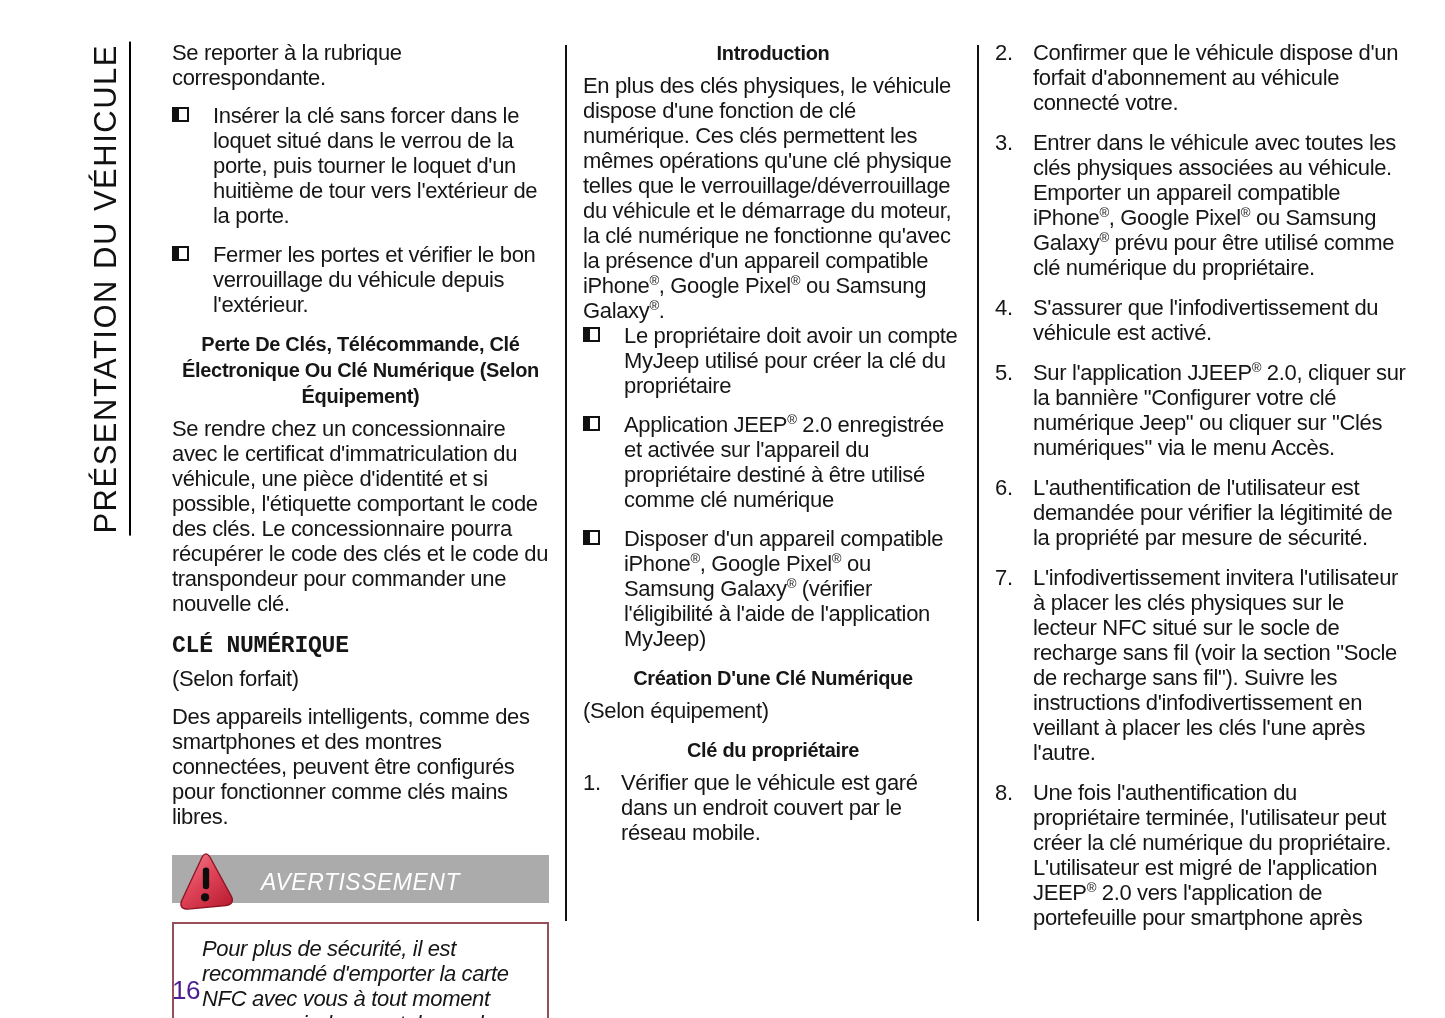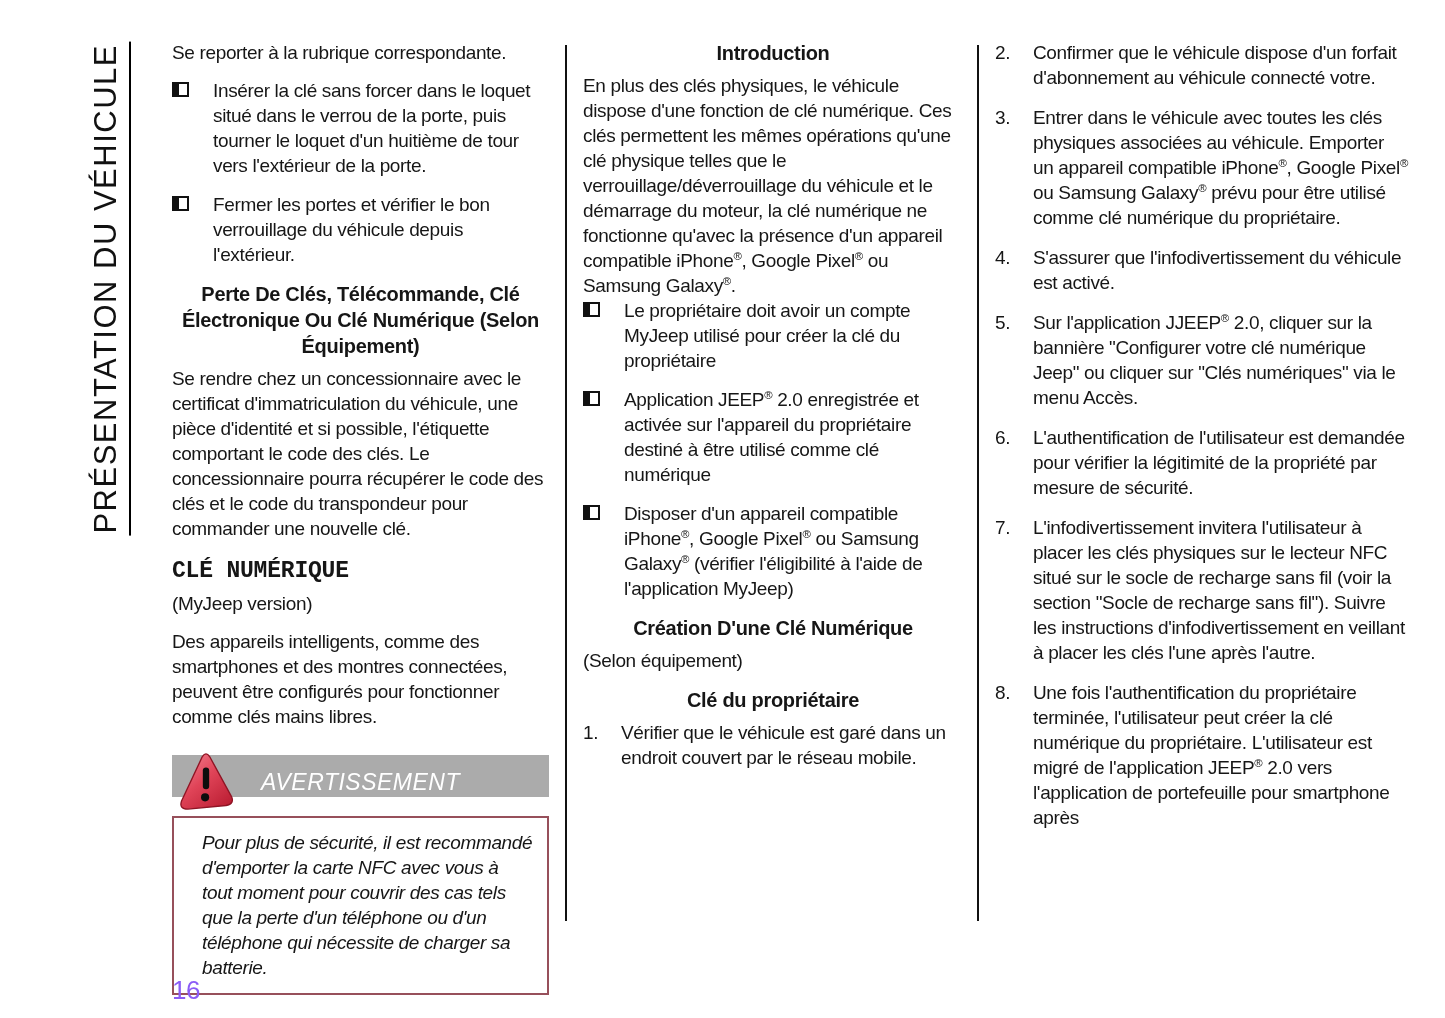--- a/index.html
+++ b/index.html
@@ -40,21 +40,21 @@
     position: absolute;
     top: 45px;
     width: 2px;
     height: 876px;
     background: #111;
   }
   .d1 { left: 565px; }
   .d2 { left: 977px; }
 
   .body, .step-text {
-    font-size: 19px;
+    font-size: 22px;
     line-height: 25px;
     letter-spacing: -0.35px;
     color: #161616;
   }
   p.body { margin-bottom: 13px; }
   sup { font-size: 60%; line-height: 0; vertical-align: super; }
 
   h3.subheading {
     font-size: 20px;
     line-height: 26px;
@@ -87,21 +87,21 @@
 
   
   .step { display: flex; margin-bottom: 15px; }
   .step-num { flex-shrink: 0; width: 38px; }
 
   
   .warning-banner {
     position: relative;
     margin-top: 26px;
     width: 100%;
-    height: 42px;
+    height: 48px;
     background: #ababab;
   }
   .warning-text {
     display: block;
     text-align: center;
     line-height: 54px;
     font-size: 23px;
     font-style: italic;
     color: #ffffff;
     letter-spacing: 0.5px;
@@ -125,21 +125,21 @@
     font-style: italic;
     margin: 0;
   }
 
   .page-number {
     position: absolute;
     left: 172px;
     top: 975px;
     font-size: 26px;
     letter-spacing: -0.5px;
-    color: #8b5cf6;
+    color: #4c1d95;
   }
 </style>
 </head>
 <body>
 
 <div class="page">
 
   <div class="vertical-label">
     <span class="vl-text">PRÉSENTATION DU VÉHICULE</span>
   </div>
@@ -153,21 +153,21 @@
     </div>
     <div class="bullet">
       <span class="bullet-glyph"></span>
       <span class="body">Fermer les portes et vérifier le bon verrouillage du véhicule depuis l'extérieur.</span>
     </div>
 
     <h3 class="subheading">Perte De Clés, Télécommande, Clé Électronique Ou Clé Numérique (Selon Équipement)</h3>
     <p class="body">Se rendre chez un concessionnaire avec le certificat d'immatriculation du véhicule, une pièce d'identité et si possible, l'étiquette comportant le code des clés. Le concessionnaire pourra récupérer le code des clés et le code du transpondeur pour commander une nouvelle clé.</p>
 
     <h2 class="bigheading">CLÉ NUMÉRIQUE</h2>
-    <p class="body note">(MyJeep version)</p>
+    <p class="body note">(Selon forfait)</p>
     <p class="body">Des appareils intelligents, comme des smartphones et des montres connectées, peuvent être configurés pour fonctionner comme clés mains libres.</p>
 
     <div class="warning-banner">
       <span class="warning-icon">
         <svg viewBox="0 0 64 70" xmlns="http://www.w3.org/2000/svg">
           <defs>
             <linearGradient id="warnGrad" x1="0" y1="0" x2="1" y2="1">
               <stop offset="0" stop-color="#f didn"></stop>
             </linearGradient>
             <linearGradient id="wg2" x1="0.1" y1="0" x2="0.9" y2="1">

